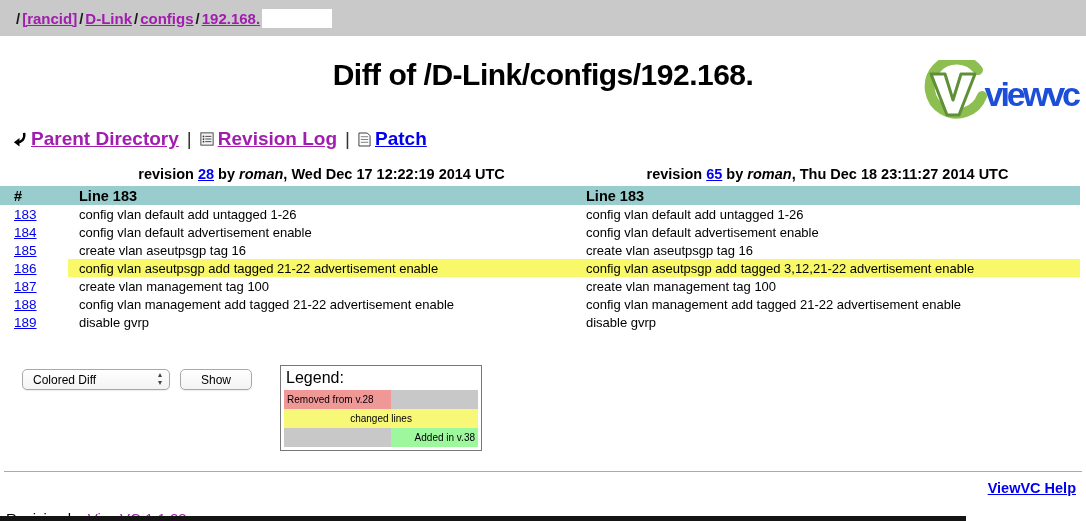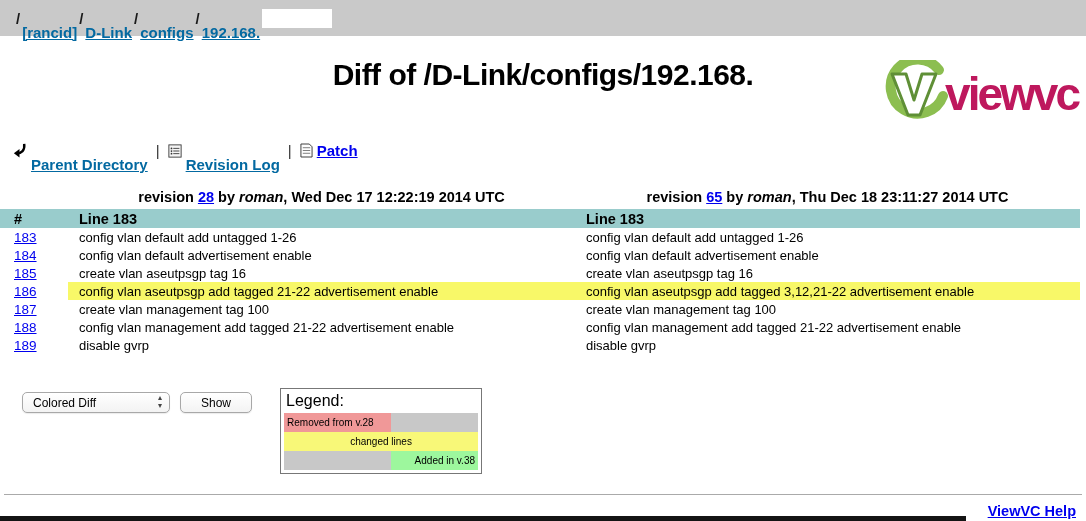--- a/index.html
+++ b/index.html
@@ -5,42 +5,42 @@
   * { margin: 0; padding: 0; box-sizing: border-box; }
   html, body { background: #ffffff; }
   body {
     font-family: "Liberation Sans", "DejaVu Sans", sans-serif;
     width: 1086px; height: 521px;
     position: relative;
     overflow: hidden;
     color: #000;
   }
   a { cursor: pointer; }
-  .purple-link { color: #0369a1; font-weight: bold; text-decoration: underline; margin-top: 28px; }
+  .purple-link { color: #a21caf; font-weight: bold; text-decoration: underline; }
   .blue-link   { color: #0000ee; text-decoration: underline; }
 
   
   .crumb-bar {
     background: #c9c9c9;
     height: 36px;
     display: flex; align-items: center;
     padding-left: 14px;
     font-size: 15px; font-weight: bold;
   }
   .crumb-sep { color: #1a1a1a; margin: 0 2px; }
   .redacted { display: inline-block; width: 70px; height: 19px; background: #ffffff; margin-left: 2px; vertical-align: middle; }
 
   
   .title-row { position: relative; padding: 22px 6px 0 6px; height: 78px; text-align: center; }
   .page-title { font-size: 30px; font-weight: bold; letter-spacing: -0.5px; }
   .logo { position: absolute; top: 24px; right: 8px; display: flex; align-items: center; }
-  .logo-text { font-size: 46px; font-weight: 800; letter-spacing: -3px; color: #be185d; margin-left: -6px; }
-
-  
-  .nav-row { padding: 14px 0 0 10px; font-size: 15px; display: flex; align-items: center; }
+  .logo-text { font-size: 34px; font-weight: 800; letter-spacing: -3px; color: #1d4ed8; margin-left: -6px; }
+
+  
+  .nav-row { padding: 14px 0 0 10px; font-size: 19px; display: flex; align-items: center; }
   .nav-item { display: inline-flex; align-items: center; margin: 0 2px; }
   .nav-icon { margin-right: 4px; display: inline-flex; }
   .nav-sep { margin: 0 6px; color: #333; }
 
   
   .diff-wrap { margin: 16px 6px 0 0; }
   table.diff { border-collapse: collapse; width: 1080px; table-layout: fixed; }
   table.diff col.c-num   { width: 68px; }
   table.diff col.c-left  { width: 507px; }
   table.diff col.c-right { width: 505px; }

